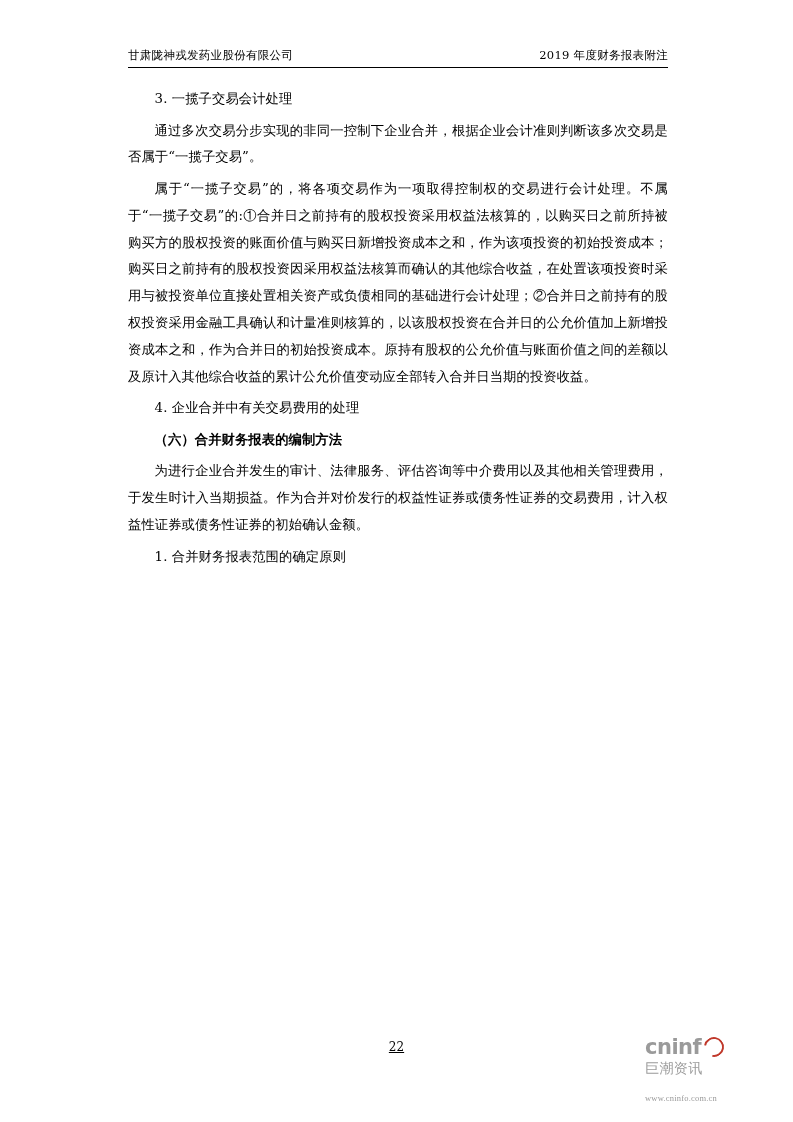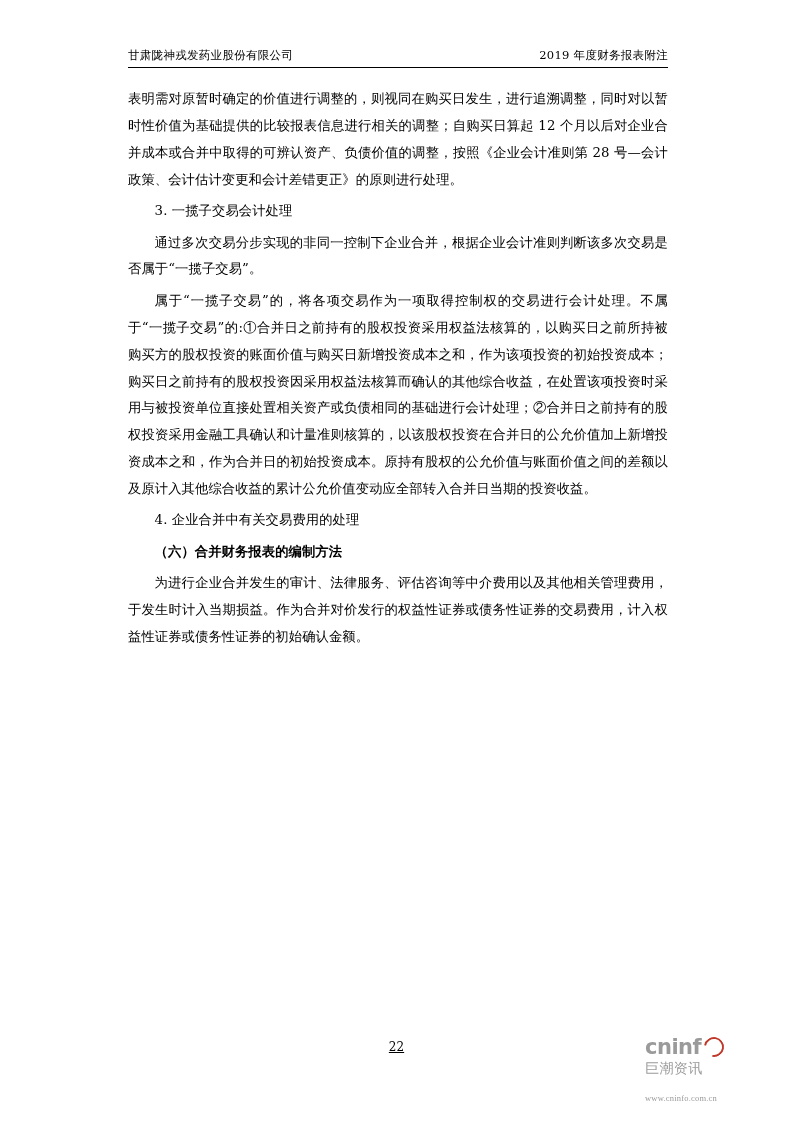--- a/index.html
+++ b/index.html
@@ -113,27 +113,27 @@
 <div class="page">
 
   <div class="content">
 
     <div class="header">
       <span class="left">甘肃陇神戎发药业股份有限公司</span>
       <span class="right">2019 年度财务报表附注</span>
     </div>
 
     <div class="body-text">
-      <p class="para">表明需对原暂时确定的价值进行调整的，则视同在购买日发生，进行追溯调整，同时对以暂时性价值为基础提供的比较报表信息进行相关的调整；自购买日算起 12 个月以后对企业合并成本或合并中取得的可辨认资产、负债价值的调整，按照《企业会计准则第 28 号—会计政策、会计估计变更和会计差错更正》的原则进行处理。</p>
       <p class="para indent">3. 一揽子交易会计处理</p>
       <p class="para indent">通过多次交易分步实现的非同一控制下企业合并，根据企业会计准则判断该多次交易是否属于“一揽子交易”。</p>
       <p class="para indent">属于“一揽子交易”的，将各项交易作为一项取得控制权的交易进行会计处理。不属于“一揽子交易”的:①合并日之前持有的股权投资采用权益法核算的，以购买日之前所持被购买方的股权投资的账面价值与购买日新增投资成本之和，作为该项投资的初始投资成本；购买日之前持有的股权投资因采用权益法核算而确认的其他综合收益，在处置该项投资时采用与被投资单位直接处置相关资产或负债相同的基础进行会计处理；②合并日之前持有的股权投资采用金融工具确认和计量准则核算的，以该股权投资在合并日的公允价值加上新增投资成本之和，作为合并日的初始投资成本。原持有股权的公允价值与账面价值之间的差额以及原计入其他综合收益的累计公允价值变动应全部转入合并日当期的投资收益。</p>
       <p class="para indent">4. 企业合并中有关交易费用的处理</p>
       <p class="para indent bold">（六）合并财务报表的编制方法</p>
       <p class="para indent">为进行企业合并发生的审计、法律服务、评估咨询等中介费用以及其他相关管理费用，于发生时计入当期损益。作为合并对价发行的权益性证券或债务性证券的交易费用，计入权益性证券或债务性证券的初始确认金额。</p>
+      <p class="para indent">1. 合并财务报表范围的确定原则</p>
     </div>
 
   </div>
 
   <div class="page-number">22</div>
 
   <div class="watermark">
     <div class="wm-brand">
       <span>cninf</span>
       <span class="wm-mark"></span>

